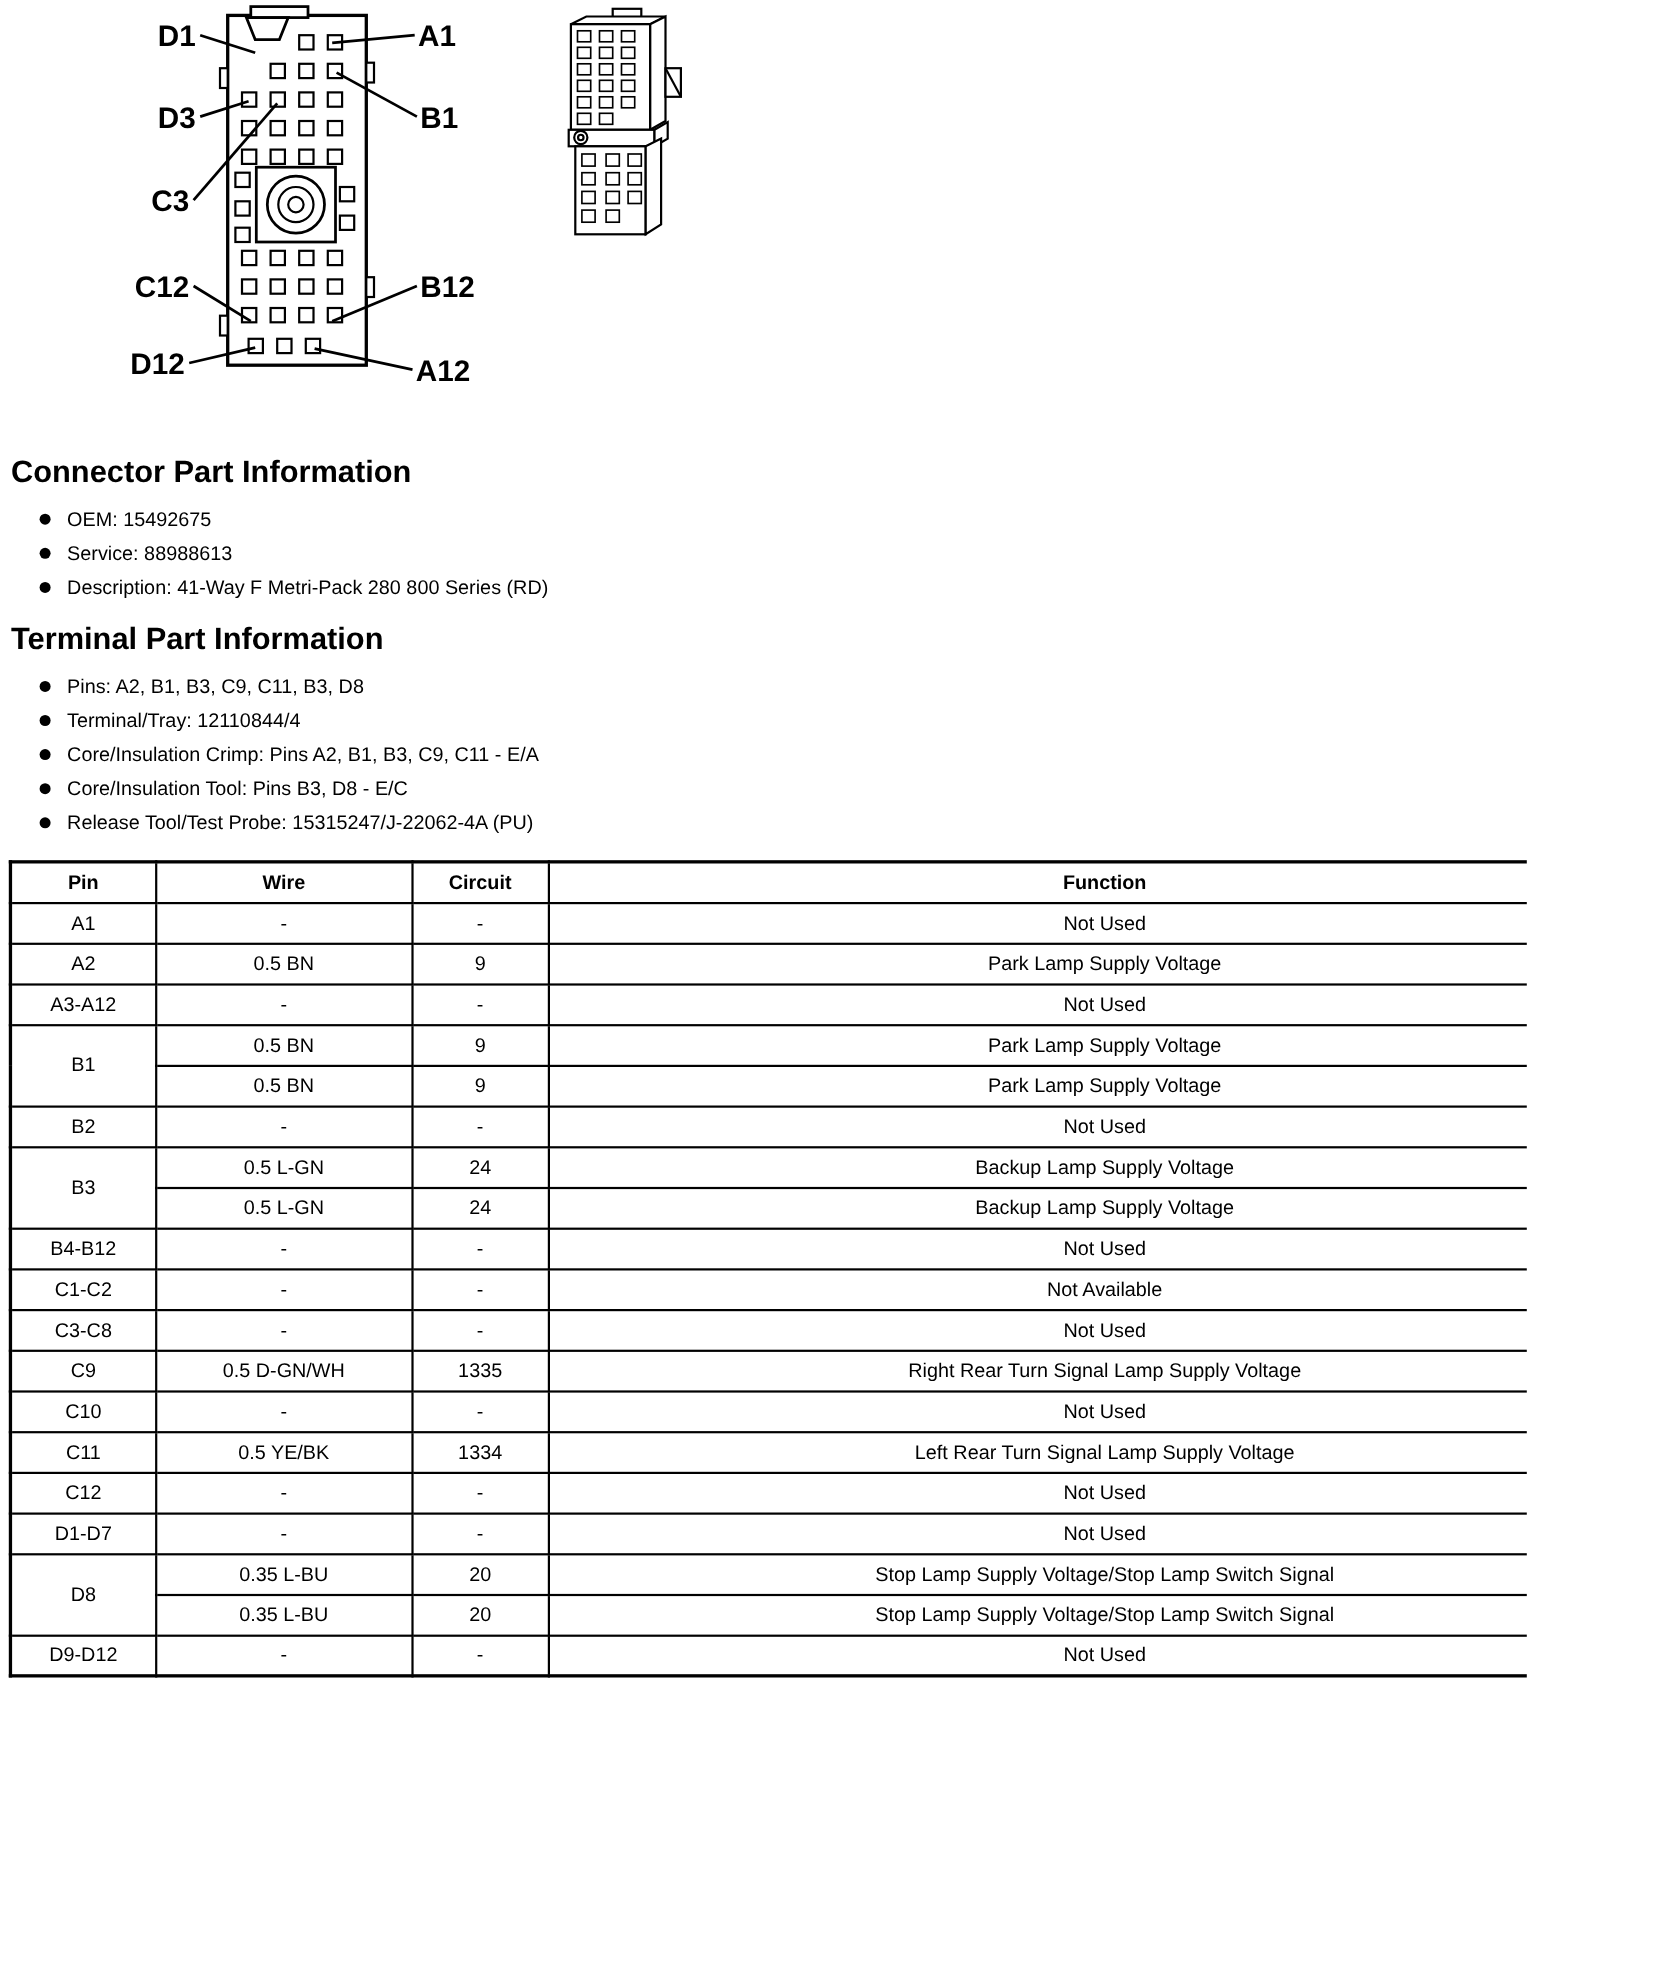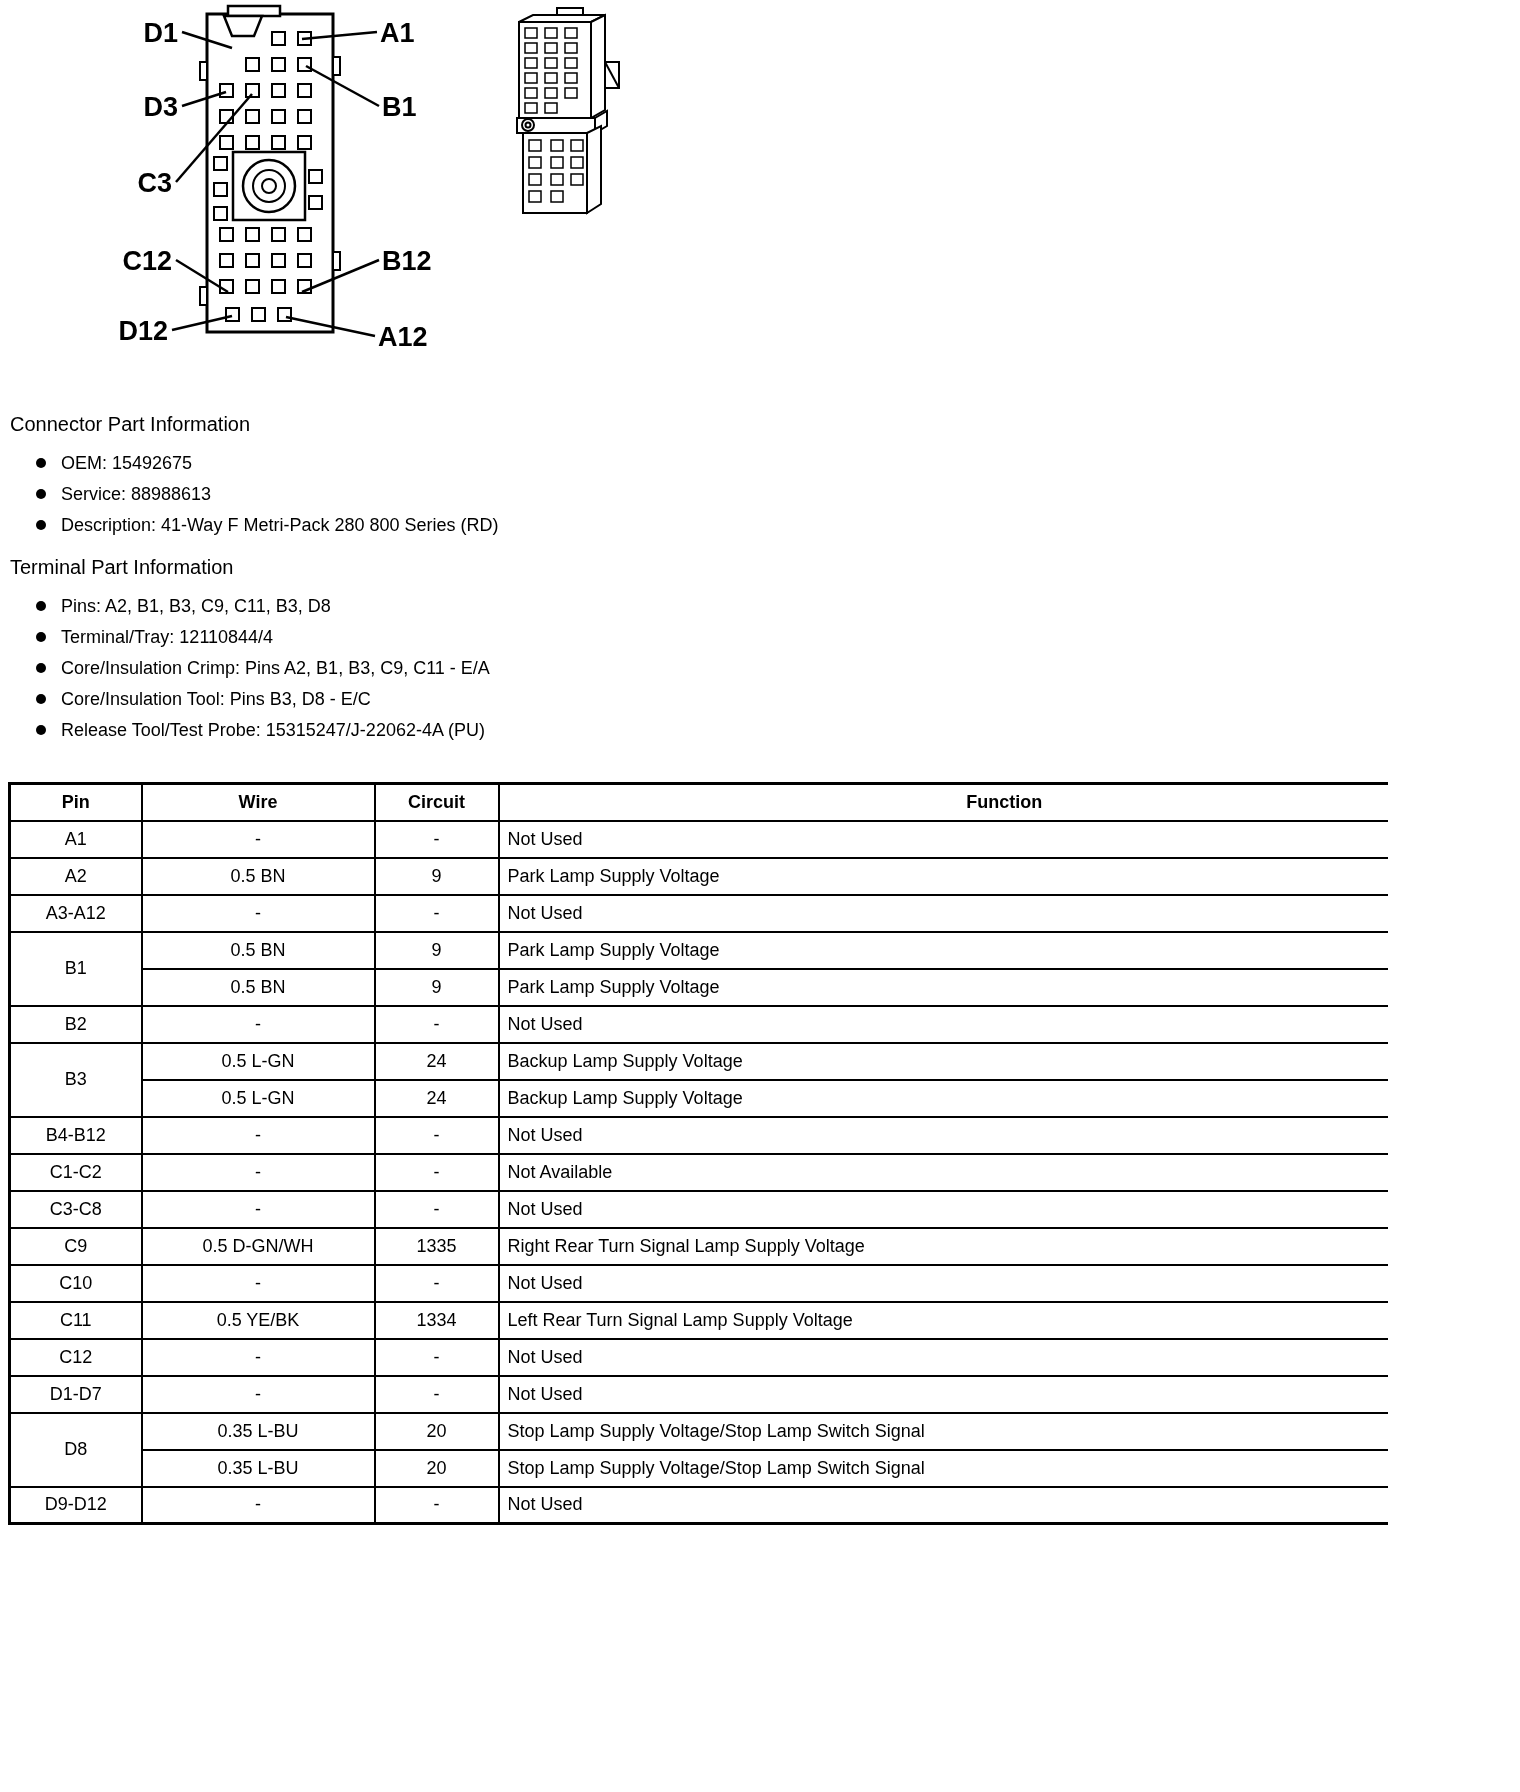--- a/index.html
+++ b/index.html
@@ -8,35 +8,35 @@
     position:relative; width:1388px; height:1792px;
     background:#fff; color:#000;
     font-family:"Liberation Sans", sans-serif;
     overflow:hidden;
   }
   .pinout-svg { position:absolute; top:2px; left:0; }
   .iso-svg { position:absolute; top:6px; left:505px; }
   .pin-label { font-size:27px; font-weight:bold; fill:#000; font-family:"Liberation Sans", sans-serif; }
 
   .info { position:absolute; top:413px; left:10px; width:1500px; }
-  .section-title { font-size:20px; font-weight:normal; margin:0 0 17px 0; }
+  .section-title { font-size:28px; font-weight:bold; margin:0 0 17px 0; }
   ul.bullets { list-style:none; margin:0 0 21px 26px; }
   ul.bullets li { position:relative; padding-left:25px; font-size:18px; line-height:20px; margin-bottom:11px; }
   ul.bullets li::before {
     content:""; position:absolute; left:0; top:5px;
     width:10px; height:10px; border-radius:50%; background:#000;
   }
 
   .table-section { position:absolute; top:782px; left:8px; width:1504px; }
   .table-title { text-align:center; font-size:19px; font-weight:bold; margin-bottom:13px; }
   table.pinout { border-collapse:collapse; width:100%; border:3px solid #000; font-size:18px; table-layout:fixed; }
   table.pinout th, table.pinout td { border:2px solid #000; height:37px; padding:2px 8px; vertical-align:middle; }
   table.pinout th { font-weight:bold; text-align:center;margin-top:48px; }
   td.cell-center { text-align:center; }
-  td.col-function { text-align:left; padding-left:10px;margin-top:47px; }
+  td.col-function { text-align:center; padding-left:10px;margin-top:47px; }
 </style>
 </head>
 <body>
 
 <div class="page">
 
   <svg class="pinout-svg" viewBox="0 0 450 352" width="450" height="352">
     <g fill="#fff" stroke="#000">
 
       <rect x="207" y="12" width="126" height="318" stroke-width="3"></rect>

